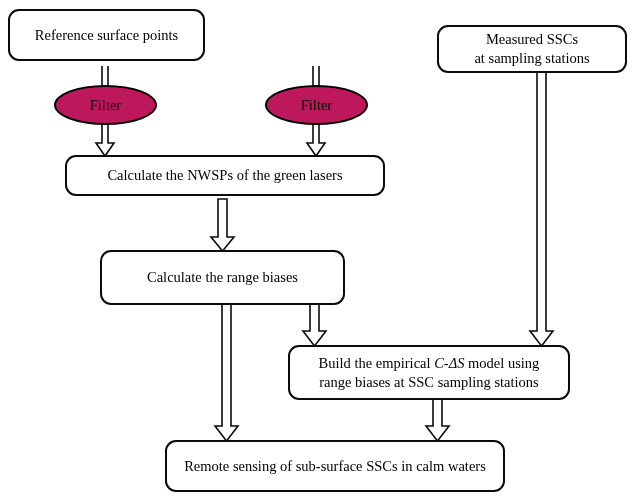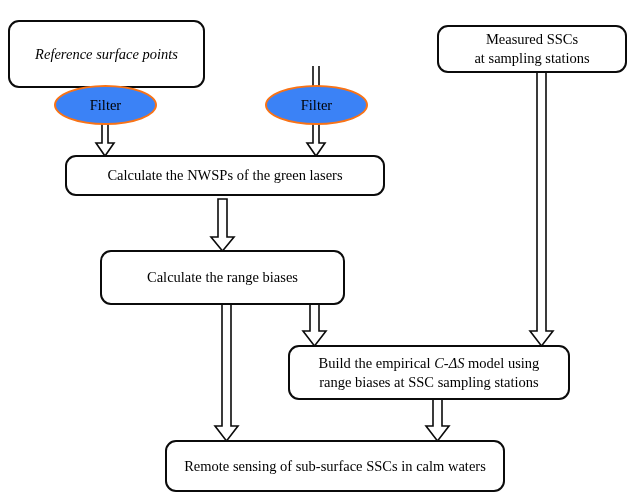--- a/index.html
+++ b/index.html
@@ -27,23 +27,23 @@
     text-align:center;
     line-height:1.28;
     font-size:14.5px;
     padding:2px 8px;
     z-index:3;
   }
   .node .txt{display:block;white-space:pre-line;}
   .ellipse{
     position:absolute;
     box-sizing:border-box;
-    border:2px solid #f97316;
+    border:2px solid #000000;
     border-radius:50%;
-    background:#3b82f6;
+    background:#be185d;
     display:flex;
     align-items:center;
     justify-content:center;
     font-size:14.5px;
     z-index:3;
   }
   .mono-it{font-style:italic;}
   
   #arrows{
     position:absolute;left:0;top:0;
@@ -80,21 +80,21 @@
 
     <path d="M310,304 L310,331 L303,331 L314.5,346 L326,331 L319,331 L319,304 Z"></path>
 
     <path d="M222,304 L222,426 L215,426 L226.5,441 L238,426 L231,426 L231,304 Z"></path>
 
     <path d="M537,66 L537,331 L530,331 L541.5,346 L553,331 L546,331 L546,66 Z"></path>
 
     <path d="M433,399 L433,426 L426,426 L437.5,441 L449,426 L442,426 L442,399 Z"></path>
   </svg>
 
-  <div class="node" style="left:8px;top:20px;width:197px;height:68px;font-style:italic;">
+  <div class="node" style="left:8px;top:9px;width:197px;height:52px;">
     <span class="txt">Reference surface points</span>
   </div>
 
 
   <div class="node" style="left:437px;top:25px;width:190px;height:48px;">
     <span class="txt">Measured SSCs
 at sampling stations</span>
   </div>
 
   <div class="ellipse" style="left:54px;top:85px;width:103px;height:40px;">

